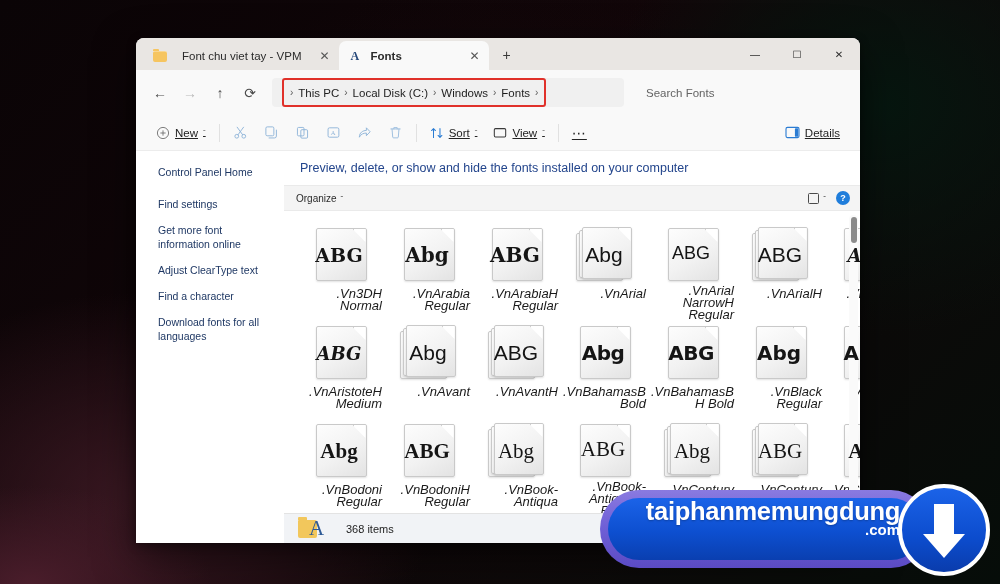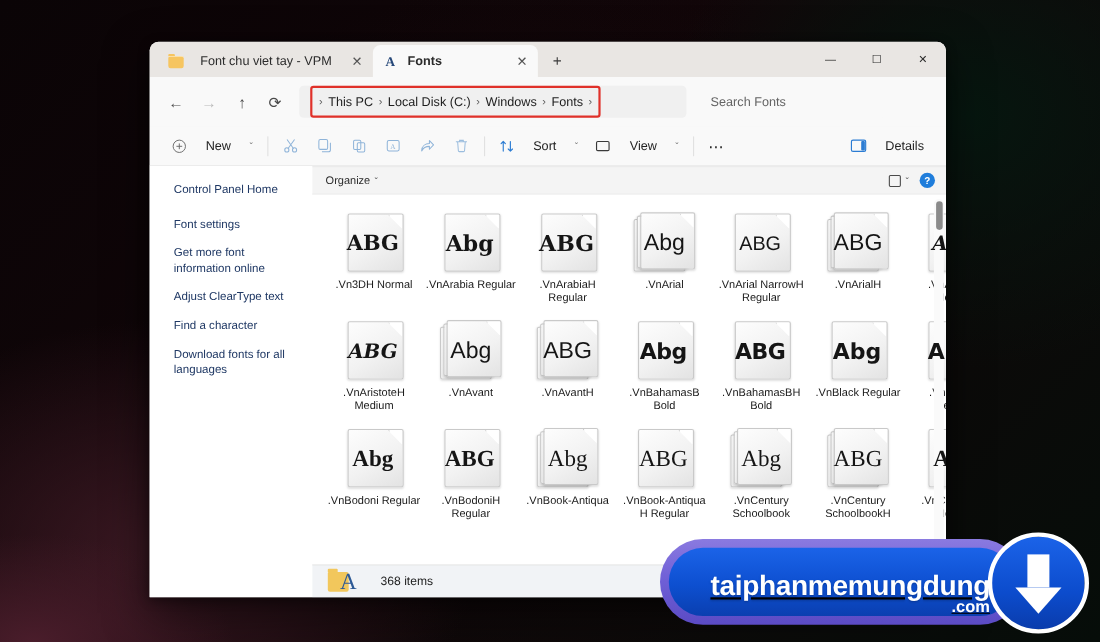--- a/index.html
+++ b/index.html
@@ -97,22 +97,22 @@
     display:flex; align-items:center; padding:0 10px; font-size:11.5px; color:#646464;
     background:#f9f9f9;
     text-align:right;
   }
   
   .toolbar{
     height:36px; background:#f9f9f9; display:flex; align-items:center;
     padding:0 12px; gap:0; flex:0 0 36px; border-bottom:1px solid #ececec;
   }
   .tbtn{
-    height:28px; display:flex;align-items:center; gap:17px; padding:0 8px;
-    border-radius:4px; font-size:11.5px; color:#232323; white-space:nowrap;
+    height:28px; display:flex;align-items:center; gap:5px; padding:0 8px;
+    border-radius:4px; font-size:11.5px; color:#232323; white-space:nowrap;text-decoration:underline;
   }
   .tbtn svg{ display:block; }
   .tsep{ width:1px;height:18px;background:#e1e1e1;margin:0 5px; }
   .spacer{ flex:1; }
   
   .body{ flex:1; display:flex; background:#ffffff; min-height:0; }
   
   .leftpane{
     width:148px; flex:0 0 148px; background:#ffffff; padding:14px 0 0 22px;
     display:flex; flex-direction:column; font-size:10.5px; color:#1a2a4a;
@@ -158,22 +158,22 @@
   .sheet.s1 .corner-cut, .sheet.single .corner-cut{
     position:absolute; right:0; top:0; width:13px;height:13px; background:#fff;
     clip-path:polygon(0 0,100% 100%,100% 0);
     border-left:1px solid #cacaca;
   }
   .glyph{
     position:absolute; inset:0; display:flex; align-items:center; justify-content:center;
     color:#151515; z-index:5; letter-spacing:.3px;
   }
   .tilelabel{
-    font-size:10px; color:#1a1a1a; text-align:center; line-height:12px;
-    width:84px; word-wrap:break-word;
+    font-size:13px; color:#1a1a1a; text-align:right; line-height:12px;
+    width:84px; word-wrap:break-word;font-style:italic;
   }
   
   .vscroll{
     position:absolute; right:2px; top:4px; bottom:4px; width:9px;
     background:#fafafa; border-radius:5px;
   }
   .vthumb{
     position:absolute; top:2px; left:1.5px; width:6px; height:26px;
     background:#8b8b8b; border-radius:3px;
   }
@@ -202,23 +202,22 @@
   }
   .wm-pill{
     position:absolute; left:0; top:6px; width:330px; height:78px;
     background:linear-gradient(180deg,#8a7ae0 0%,#6f5fd6 48%,#5b4bc4 100%);
     border-radius:40px;
   }
   .wm-pill-inner{
     position:absolute; left:8px; top:8px; right:8px; bottom:8px;
     background:linear-gradient(180deg,#1b63e8 0%,#0d4fd0 55%,#0a3fb0 100%);
     border-radius:32px;
-    display:flex; flex-direction:column; align-items:flex-end; justify-content:flex-end;
+    display:flex; flex-direction:column; align-items:flex-end; justify-content:flex-start;
     padding-right:22px;
-    text-decoration:underline;
   }
   .wm-text{
     color:#fff; font-size:25.5px; font-weight:700; letter-spacing:-.3px; line-height:26px;
     text-shadow:0 1px 2px rgba(0,0,0,.25);
   }
   .wm-dotcom{
     color:#fff; font-size:15px; font-weight:700; line-height:16px; margin-top:-2px;
   }
   .wm-circle{
     position:absolute; right:2px; top:0; width:92px;height:92px; border-radius:50%;
@@ -362,28 +361,29 @@
         </svg>
       <span>Details</span>
     </div>
   </div>
 
   <div class="body">
 
     <div class="leftpane">
       <div class="lp-link">Control Panel Home</div>
       <div class="lp-gap"></div>
-      <div class="lp-link">Font settings</div>
+      <div class="lp-link">Find settings</div>
       <div class="lp-link">Get more font information online</div>
       <div class="lp-link">Adjust ClearType text</div>
       <div class="lp-link">Find a character</div>
       <div class="lp-link">Download fonts for all languages</div>
     </div>
 
     <div class="rightpane">
+      <div class="pagehead">Preview, delete, or show and hide the fonts installed on your computer</div>
       <div class="organizebar">
         <span>Organize</span>
         <span style="margin-left:4px;font-size:8px;">ˇ</span>
         <span class="ob-right">
           <span style="display:flex;align-items:center;gap:4px;">
             <span class="viewsq"></span>
             <span style="font-size:8px;">ˇ</span>
           </span>
           <span class="helpico">?</span>
         </span>

